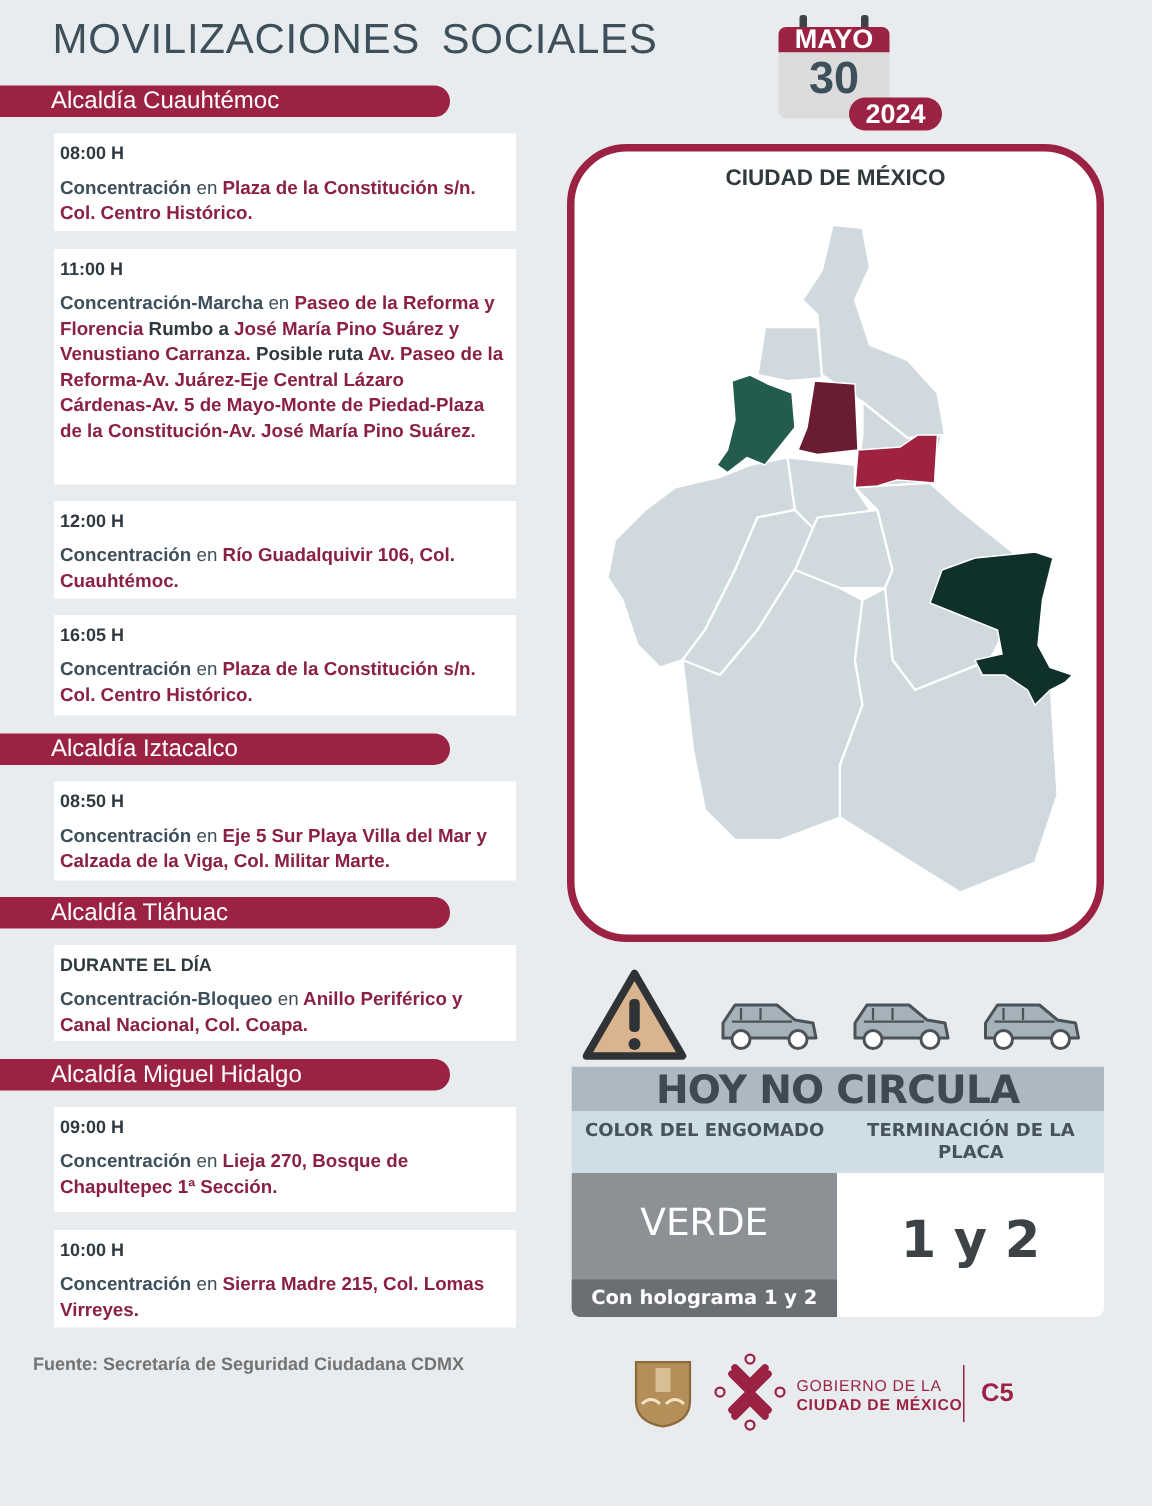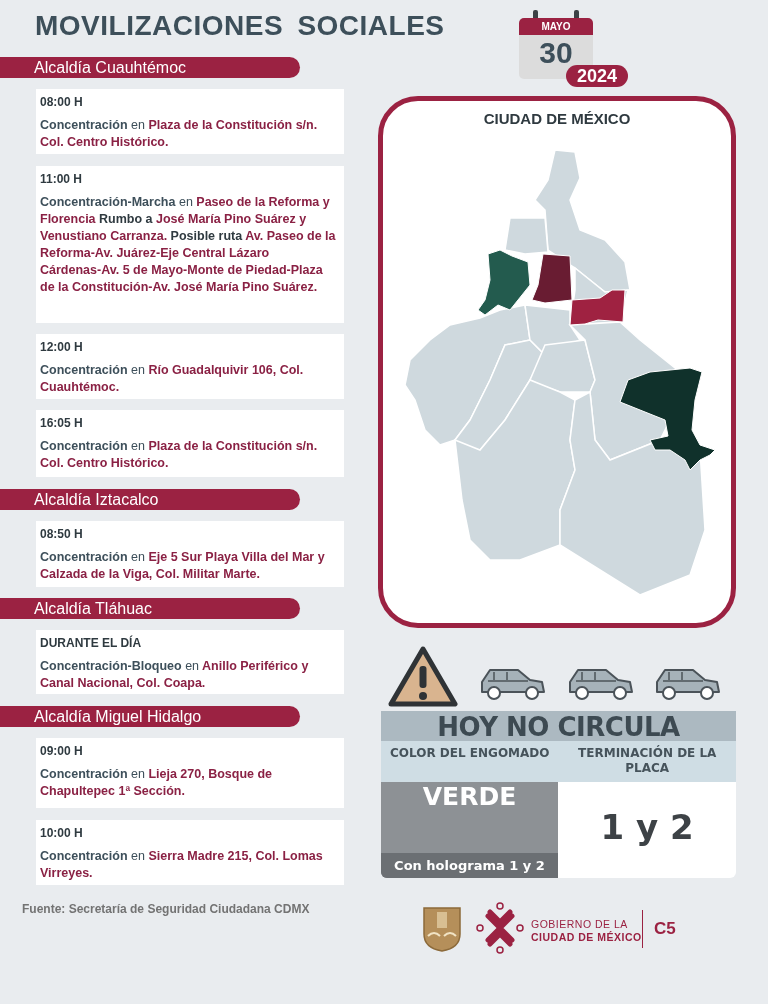--- a/index.html
+++ b/index.html
@@ -1,48 +1,48 @@
 <!DOCTYPE html>
 <html><head>
 <meta charset="utf-8">
 <style>
   * { box-sizing: border-box; margin: 0; padding: 0; }
   body { width: 768px; height: 1004px; background: #e9ecef; font-family: "Liberation Sans", sans-serif; position: relative; overflow: hidden; }
-  .title { position: absolute; left: 35px; top: 10px; font-size: 28px; font-weight: bold; color: #3d4f5a; letter-spacing: 0.5px; word-spacing: 6px; }
+  .title { position: absolute; left: 35px; top: 10px; font-size: 28px; font-weight: normal; color: #3d4f5a; letter-spacing: 0.5px; word-spacing: 6px; }
   .section-bar { position: absolute; left: 0; width: 300px; height: 21px; background: #9b2242; border-radius: 0 11px 11px 0; color: #fff; font-size: 16px; padding-left: 34px; line-height: 21px; }
   .card { position: absolute; left: 36px; width: 308px; background: #fff; padding: 6px 4px 4px 4px; }
   .card .time { font-size: 12px; font-weight: bold; color: #2f3a40; margin-bottom: 8px; margin-top: 0px; }
   .card .desc { font-size: 12.5px; font-weight: bold; line-height: 17px; color: #3d4f5a; }
   .card .desc .en { font-weight: normal; color: #3d4f5a; }
   .card .desc .red { color: #8a2144; }
   .card .desc .dark { color: #2f3a40; }
   .source { position: absolute; left: 22px; top: 902px; font-size: 12px; font-weight: bold; color: #737373; }
 
   
   .cal { position: absolute; left: 519px; top: 10px; width: 74px; height: 68px; }
   .cal .ring { position: absolute; top: 0; width: 5px; height: 14px; background: #3d4246; border-radius: 2px; }
-  .cal .head { position: absolute; top: 8px; left: 0; width: 74px; height: 17px; background: #9b2242; border-radius: 5px 5px 0 0; color: #fff; font-weight: bold; font-size: 10px; text-align: center; line-height: 17px; }
+  .cal .head { position: absolute; top: 8px; left: 0; width: 74px; height: 17px; background: #9b2242; border-radius: 5px 5px 0 0; color: #fff; font-weight: bold; font-size: 18px; text-align: center; line-height: 17px; }
   .cal .body { position: absolute; top: 25px; left: 0; width: 74px; height: 44px; background: #dcdcdc; border-radius: 0 0 5px 5px; color: #3d4f5a; font-weight: bold; font-size: 30px; text-align: center; line-height: 36px; }
   .year { position: absolute; left: 566px; top: 65px; width: 62px; height: 22px; background: #9b2242; color: #fff; font-weight: bold; font-size: 18px; border-radius: 11px; text-align: center; line-height: 22px; }
 
   
   .map-box { position: absolute; left: 378px; top: 96px; width: 358px; height: 532px; background: #fff; border: 5px solid #9b2242; border-radius: 40px; overflow: hidden; }
   .map-title { position: absolute; top: 9px; width: 100%; text-align: center; font-size: 15px; font-weight: bold; color: #2f3a40; }
   .map-svg { position: absolute; left: 0; top: 0; }
 
   
   .warn { position: absolute; left: 388px; top: 646px; }
   .car { position: absolute; top: 664px; }
   .hnc { position: absolute; left: 381px; top: 711px; width: 355px; height: 167px; border-radius: 0 0 6px 6px; overflow: hidden; }
   .hnc-title { height: 30px; background: #acb9c1; color: #3d4a52; font-weight: bold; font-size: 26px; text-align: center; line-height: 32px; font-family: "DejaVu Sans", sans-serif; letter-spacing: -0.5px; }
   .hnc-sub { height: 41px; background: #cfdde4; display: flex; }
   .hnc-sub div { flex: 1; text-align: center; font-size: 12px; font-weight: bold; color: #46535b; line-height: 15px; padding-top: 5px; font-family: "DejaVu Sans", sans-serif; }
   .hnc-vals { display: flex; height: 96px; }
   .hnc-left { width: 177px; background: #8d9195; position: relative; }
-  .hnc-left .v { color: #fff; font-weight: bold; font-size: 25px; text-align: center; font-family: "DejaVu Sans", sans-serif; }
+  .hnc-left .v { color: #fff; font-weight: normal; font-size: 25px; text-align: center; padding-top: 18px; font-family: "DejaVu Sans", sans-serif; }
   .hnc-left .holo { position: absolute; bottom: 0; left: 0; width: 100%; height: 25px; background: #6b6f73; color: #fff; font-size: 13px; font-weight: bold; text-align: center; line-height: 25px; font-family: "DejaVu Sans", sans-serif; }
   .hnc-right { flex: 1; background: #fff; color: #3d4246; font-weight: bold; font-size: 34px; text-align: center; line-height: 90px; font-family: "DejaVu Sans", sans-serif; }
 
   
   .shield { position: absolute; left: 422px; top: 906px; }
   .knot { position: absolute; left: 476px; top: 902px; }
   .gov { position: absolute; left: 531px; top: 918px; font-size: 10.5px; line-height: 13px; color: #9b2242; letter-spacing: 0.5px; }
   .gov b { display: block; }
   .sep { position: absolute; left: 642px; top: 910px; width: 1px; height: 38px; background: #9b2242; }
   .c5 { position: absolute; left: 654px; top: 919px; font-size: 17px; font-weight: bold; color: #9b2242; }

